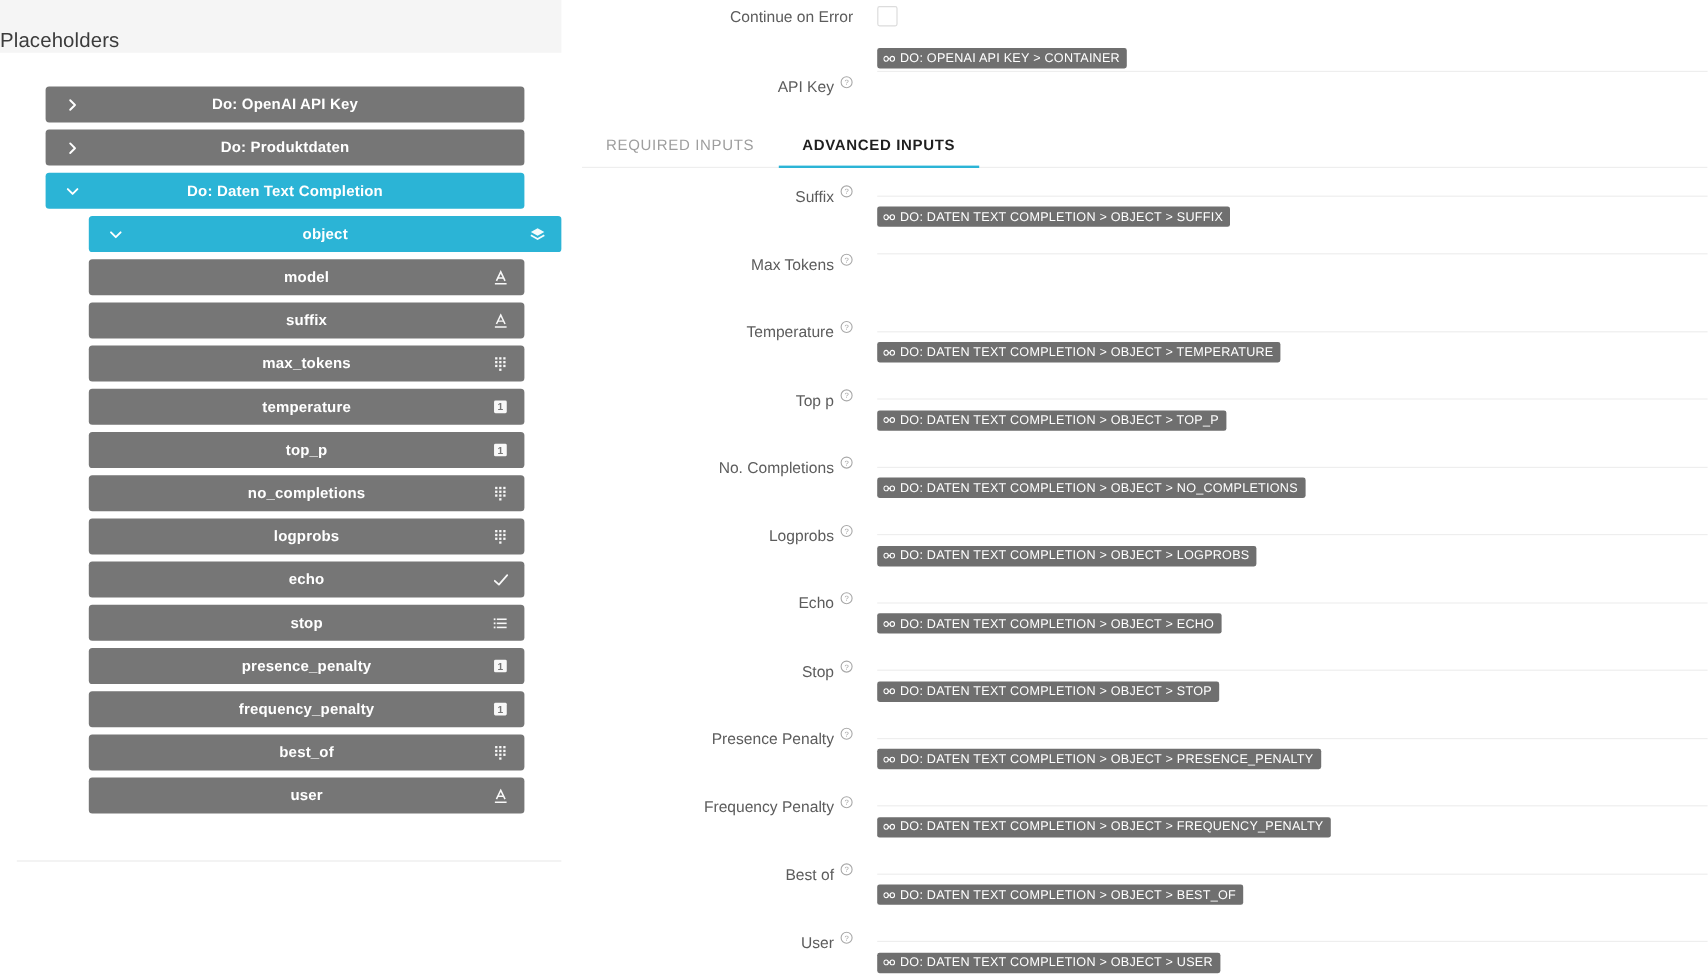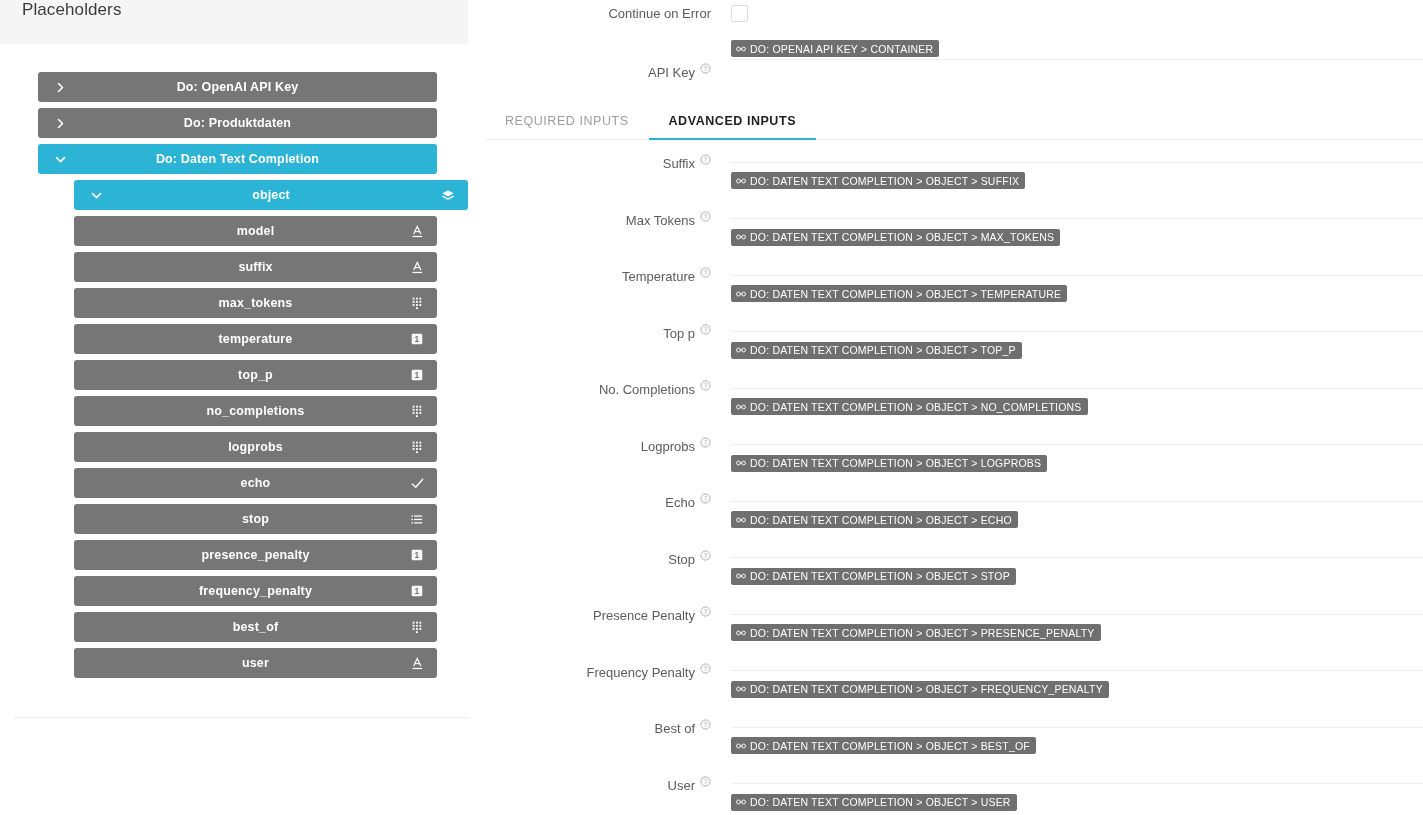--- a/index.html
+++ b/index.html
@@ -14,22 +14,21 @@
   #app { position: relative; width: 1423px; height: 815px; }
 
   
   #placeholders-panel {
     position: absolute; left: 0; top: 0;
     width: 468px; height: 815px;
     background: #ffffff;
   }
   #panel-header {
     height: 44px; background: #f5f5f5;
-    display: flex; align-items: flex-start;
-    padding-left: 22px;
+    display: flex; align-items: flex-end;
   }
   #panel-title {
     font-size: 17px; color: #3c3c3c; font-weight: 400;
     letter-spacing: 0.1px;
   }
   #tree { padding-top: 28px; }
   .tree-row {
     height: 30px; margin-bottom: 6px;
     border-radius: 3px;
     display: flex; align-items: center;
@@ -452,30 +451,21 @@
         <div class="field-row">
           <div class="field-label">
             <span>Max Tokens</span>
             <span class="help-icon">
               <svg viewBox="0 0 12 12" width="11" height="11" fill="none" stroke="currentColor" stroke-width="1">
                 <circle cx="6" cy="6" r="5"></circle>
                 <text x="6" y="8.7" font-size="7" fill="currentColor" stroke="none" text-anchor="middle" font-family="Liberation Sans, sans-serif">?</text>
               </svg>
             </span>
           </div>
-          <div class="field-control"><span class="chip">
-              <span class="chip-link-icon">
-                <svg viewBox="0 0 14 10" width="10" height="10" fill="none" stroke="#ffffff" stroke-width="1.3">
-                  <path d="M5.3 5h3.4"></path>
-                  <rect x="0.8" y="2.2" width="5.2" height="5.6" rx="2.8"></rect>
-                  <rect x="8" y="2.2" width="5.2" height="5.6" rx="2.8"></rect>
-                </svg>
-              </span>
-              <span>DO: DATEN TEXT COMPLETION &gt; OBJECT &gt; MAX_TOKENS</span>
-            </span><div class="underline"></div></div>
+          <div class="field-control"><div class="underline"></div></div>
         </div>
         <div class="field-row">
           <div class="field-label">
             <span>Temperature</span>
             <span class="help-icon">
               <svg viewBox="0 0 12 12" width="11" height="11" fill="none" stroke="currentColor" stroke-width="1">
                 <circle cx="6" cy="6" r="5"></circle>
                 <text x="6" y="8.7" font-size="7" fill="currentColor" stroke="none" text-anchor="middle" font-family="Liberation Sans, sans-serif">?</text>
               </svg>
             </span>

